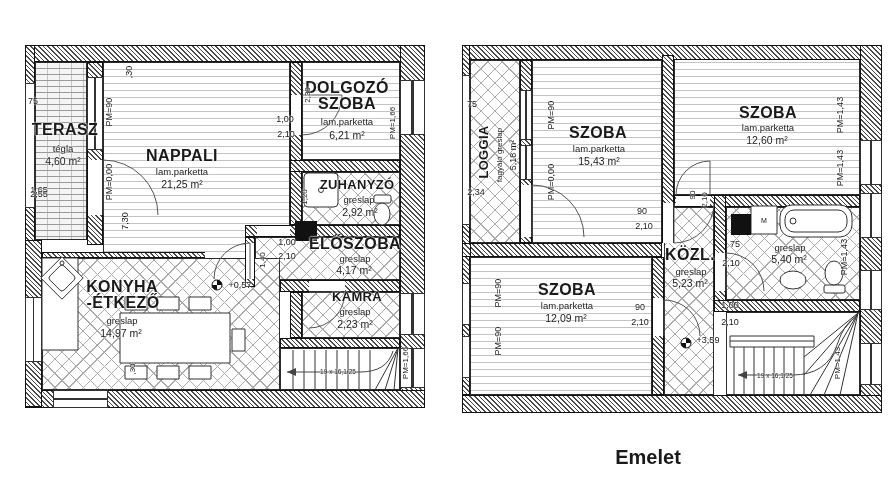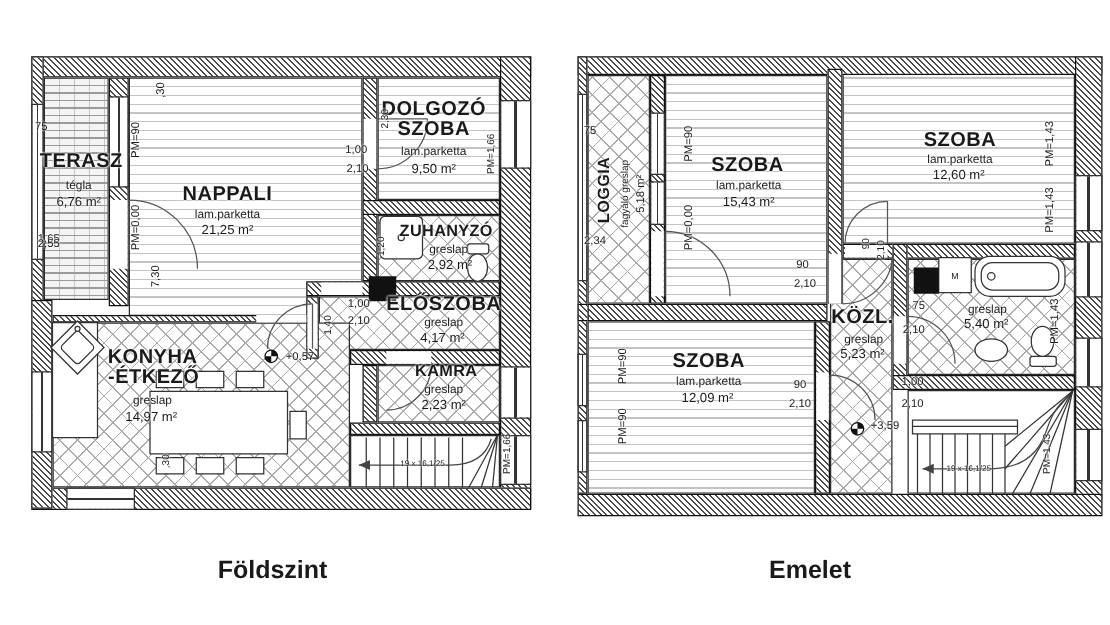--- a/index.html
+++ b/index.html
@@ -128,34 +128,34 @@
       <g>
         <circle cx="192" cy="240" r="5" fill="#fff" stroke="#111"></circle>
         <path d="M192,240 L192,235 A5,5 0 0 1 197,240 Z" fill="#111"></path>
         <path d="M192,240 L192,245 A5,5 0 0 1 187,240 Z" fill="#111"></path>
       </g>
     </svg>
 
     <div class="lblc d" style="left:8px;top:57px">75</div>
     <div class="lblc n" style="left:40px;top:85px">TERASZ</div>
     <div class="lblc f" style="left:38px;top:104px">tégla</div>
-    <div class="lblc a" style="left:38px;top:117px">6,76 m²</div>
+    <div class="lblc a" style="left:38px;top:117px">4,60 m²</div>
     <div class="lblc d" style="left:14px;top:146px">1,65</div>
     <div class="lblc d" style="left:14px;top:150px">2,55</div>
     <div class="lblv d" style="left:84px;top:67px">PM=90</div>
     <div class="lblv d" style="left:84px;top:137px">PM=0,00</div>
     <div class="lblv d" style="left:100px;top:176px">7,30</div>
     <div class="lblv d" style="left:104px;top:27px">,30</div>
     <div class="lblc n" style="left:157px;top:111px">NAPPALI</div>
     <div class="lblc f" style="left:157px;top:127px">lam.parketta</div>
     <div class="lblc a" style="left:157px;top:140px">21,25 m²</div>
     <div class="lblc n" style="left:322px;top:43px">DOLGOZÓ</div>
     <div class="lblc n" style="left:322px;top:59px">SZOBA</div>
     <div class="lblc f" style="left:322px;top:77px">lam.parketta</div>
-    <div class="lblc a" style="left:322px;top:91px">9,50 m²</div>
+    <div class="lblc a" style="left:322px;top:91px">6,21 m²</div>
     <div class="lblc d" style="left:260px;top:75px">1,00</div>
     <div class="lblc d" style="left:261px;top:90px">2,10</div>
     <div class="lblv d2" style="left:283px;top:50px">2,30</div>
     <div class="lblv d2" style="left:368px;top:78px">PM=1,66</div>
     <div class="lblc n2" style="left:332px;top:140px">ZUHANYZÓ</div>
     <div class="lblc f" style="left:334px;top:155px">greslap</div>
     <div class="lblc a" style="left:335px;top:168px">2,92 m²</div>
     <div class="lblv d2" style="left:280px;top:152px">1,20</div>
     <div class="lblc n" style="left:330px;top:199px">ELŐSZOBA</div>
     <div class="lblc f" style="left:330px;top:214px">greslap</div>
@@ -303,16 +303,15 @@
     <div class="lblc st" style="left:313px;top:331px">19 x 16,1/25</div>
     <div class="lblv d2" style="left:376px;top:318px">PM=1,43</div>
     <div class="lblc n" style="left:105px;top:245px">SZOBA</div>
     <div class="lblc f" style="left:105px;top:261px">lam.parketta</div>
     <div class="lblc a" style="left:104px;top:274px">12,09 m²</div>
     <div class="lblv d" style="left:36px;top:248px">PM=90</div>
     <div class="lblv d" style="left:36px;top:296px">PM=90</div>
   </div>
 
 
-  <div class="lblc t" style="left:218px;top:457px">Földszint</div>
   <div class="lblc t" style="left:648px;top:457px">Emelet</div>
 
 </div>
 
 </body></html>

